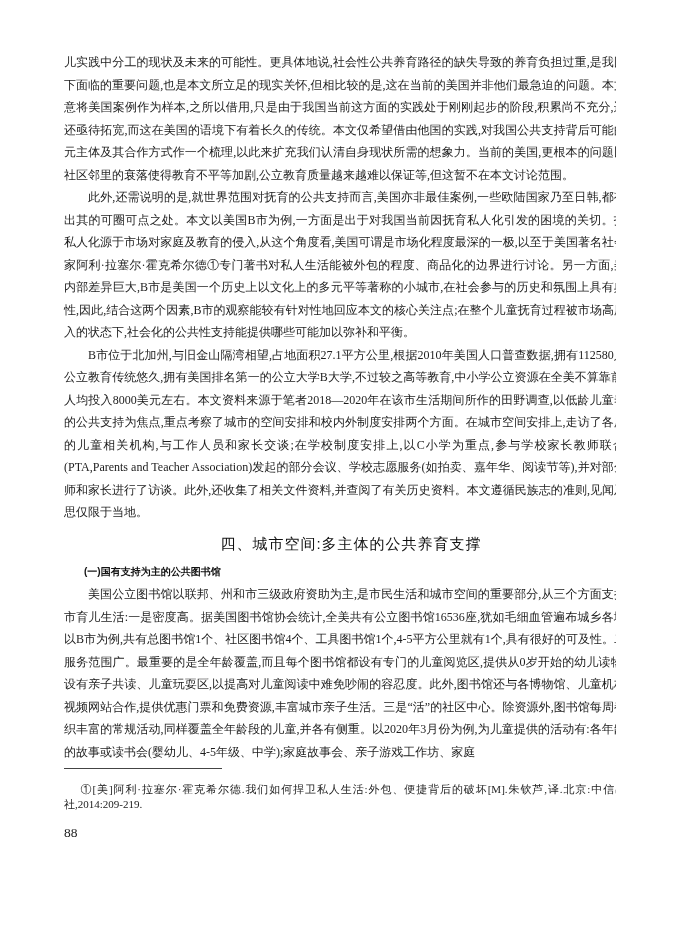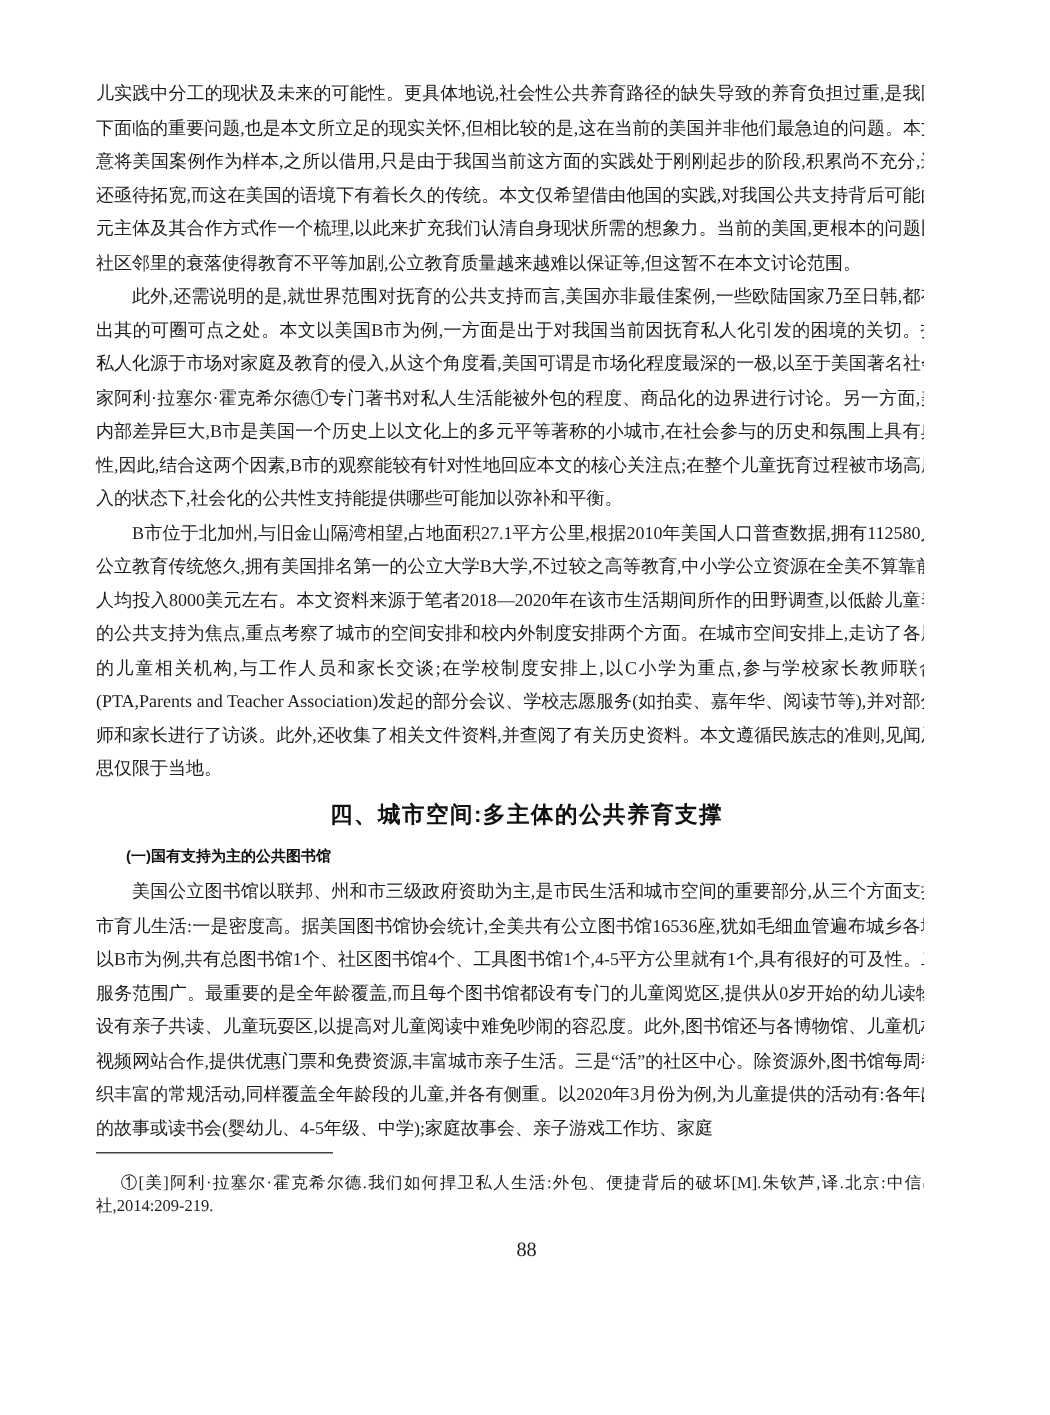--- a/index.html
+++ b/index.html
@@ -33,21 +33,21 @@
     color: #1c1c1c;
   }
   p.para.no-indent {
     text-indent: 0;
   }
   .section-heading {
     margin: 8px 0 6px 0;
     padding: 0;
     text-align: center;
     font-family: "Liberation Sans", sans-serif;
-    font-weight: bold;
+    font-weight: normal;
     font-size: 15px;
     line-height: 23px;
     letter-spacing: 1px;
     color: #111111;
   }
   .subsection-heading {
     margin: 0;
     padding: 0;
     text-indent: 2em;
     font-family: "Liberation Sans", sans-serif;
@@ -71,21 +71,20 @@
     line-height: 15px;
     text-indent: 1.5em;
     text-align: justify;
     color: #222222;
   }
   .page-number {
     margin-top: 13px;
     font-size: 13.5px;
     line-height: 16px;
     color: #1c1c1c;
-    text-align: center;
   }
 </style>
 </head>
 <body>
 
 <div class="page">
   <div class="text-column">
 
     <p class="para no-indent">儿实践中分工的现状及未来的可能性。更具体地说,社会性公共养育路径的缺失导致的养育负担过重,是我国当下面临的重要问题,也是本文所立足的现实关怀,但相比较的是,这在当前的美国并非他们最急迫的问题。本文无意将美国案例作为样本,之所以借用,只是由于我国当前这方面的实践处于刚刚起步的阶段,积累尚不充分,边界还亟待拓宽,而这在美国的语境下有着长久的传统。本文仅希望借由他国的实践,对我国公共支持背后可能的多元主体及其合作方式作一个梳理,以此来扩充我们认清自身现状所需的想象力。当前的美国,更根本的问题比如社区邻里的衰落使得教育不平等加剧,公立教育质量越来越难以保证等,但这暂不在本文讨论范围。</p>
 

